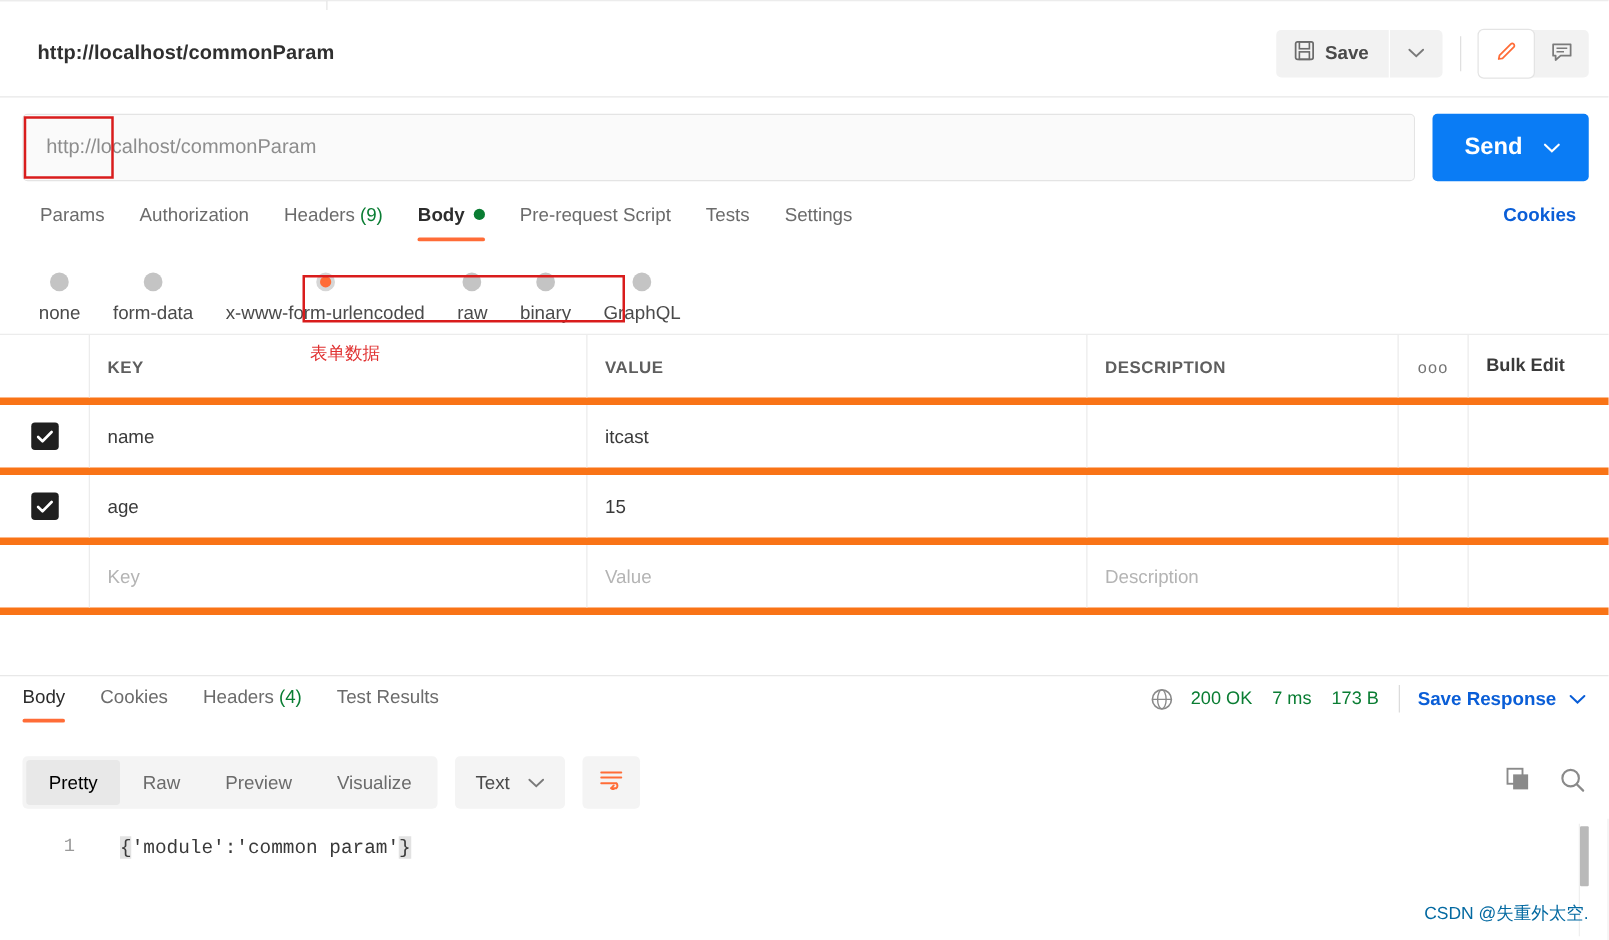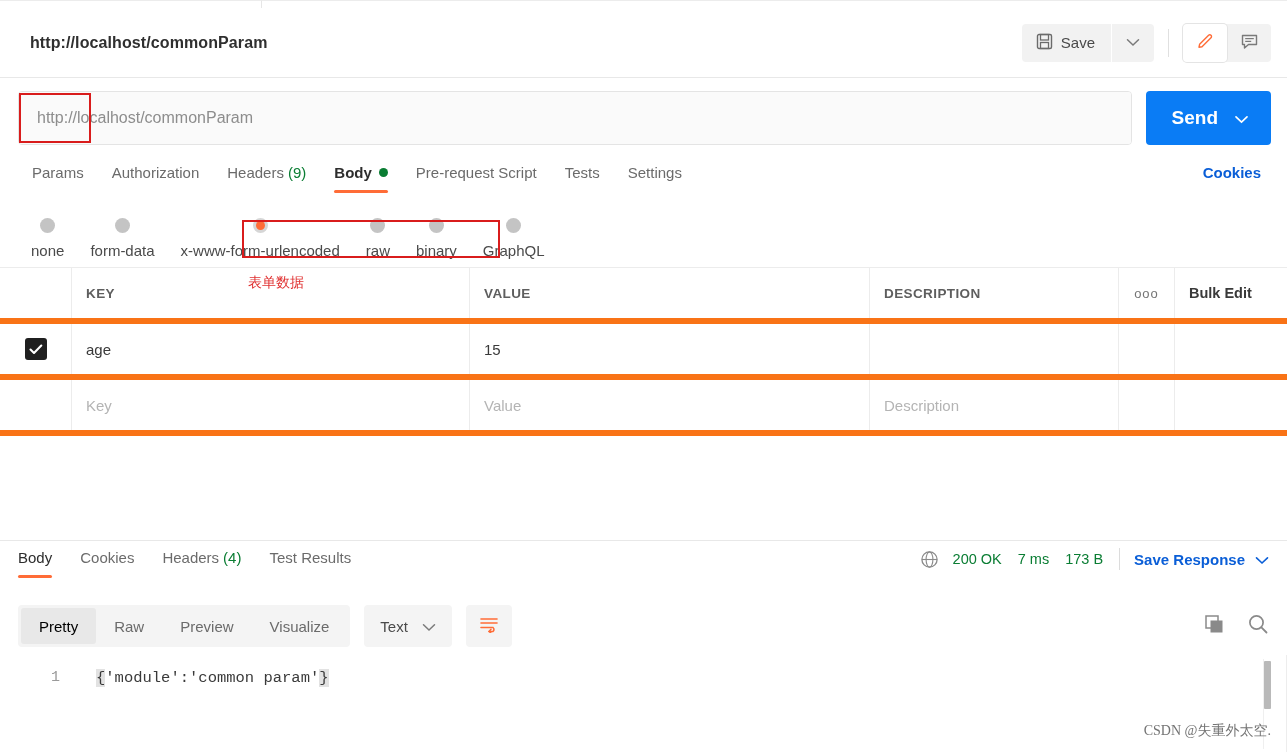--- a/index.html
+++ b/index.html
@@ -26,21 +26,21 @@
     border-bottom:1px solid #e8e8e8; background:#fff;
     display:flex; align-items:center; padding:0 16px 0 30px;
   }
   .req-title { font-size:16px; font-weight:bold; color:#2f2f2f; letter-spacing:.1px; }
   .titlebar-right { margin-left:auto; display:flex; align-items:center; gap:0; }
   .save-group { display:flex; align-items:center; }
   .save-btn {
     display:flex; align-items:center; gap:8px;
     background:#f2f2f2; border:none; border-radius:4px 0 0 4px;
     height:38px; padding:0 16px 0 14px; cursor:pointer;
-    font-size:15px; color:#4a4a4a; font-family:inherit; font-weight:400;
+    font-size:15px; color:#4a4a4a; font-family:inherit; font-weight:700;
   }
   .save-caret {
     background:#f2f2f2; border:none; border-radius:0 4px 4px 0;
     height:38px; width:42px; cursor:pointer; display:flex;
     align-items:center; justify-content:center; margin-left:1px;
   }
   .vdiv { width:1px; height:28px; background:#e0e0e0; margin:0 14px; }
   .icon-group { display:flex; align-items:center; background:#f2f2f2; border-radius:4px; }
   .icon-btn {
     width:44px; height:38px; display:flex; align-items:center; justify-content:center;
@@ -207,22 +207,22 @@
     position:absolute; left:96px; top:14px; font-family:"Liberation Mono", monospace;
     font-size:15.5px; color:#3a3a3a; white-space:pre;
   }
   .brace { background:#e2e2e2; }
   .scrollbar { position:absolute; right:16px; top:4px; width:8px; height:90px; }
   .scroll-track { position:absolute; left:0; top:0; width:8px; height:90px; border-left:1px solid #efefef; }
   .scroll-thumb { position:absolute; left:1px; top:2px; width:7px; height:48px; background:#b9b9b9; border-radius:1px; }
   .resbody-edge { position:absolute; right:0; top:0; width:1px; height:97px; background:#ededed; }
 
   .watermark {
-    position:absolute; right:16px; bottom:12px; font-size:14px; color:#737373;
-    font-family:Liberation Serif, serif; white-space:nowrap;
+    position:absolute; right:16px; bottom:12px; font-size:14px; color:#0369a1;
+    font-family:Liberation Sans, sans-serif; white-space:nowrap;
   }
 </style>
 </head>
 <body>
 
 <div class="app">
 
   <div class="tabstrip">
     <div class="tabline"></div>
     <div class="tabedge"></div>
@@ -357,20 +357,40 @@
           <span class="th">DESCRIPTION</span>
         </div>
       <div class="cell c-dots">
           <span class="dots">ooo</span>
         </div>
       <div class="cell c-bulk">
           <span class="bulk-link">Bulk Edit</span>
         </div>
     </div>
 
+    <div class="trow">
+      <div class="cell c-check">
+        <span class="chk">
+          <svg width="14" height="11" viewBox="0 0 14 11">
+              <path d="M1.5 5.6 L5 9 L12.3 1.6" fill="none" stroke="#ffffff" stroke-width="2.1" stroke-linecap="round" stroke-linejoin="round"></path>
+            </svg>
+        </span>
+      </div>
+      <div class="cell c-key">
+          <span class="td">name</span>
+        </div>
+      <div class="cell c-val">
+          <span class="td">itcast</span>
+        </div>
+      <div class="cell c-desc">
+          <span class="td"></span>
+        </div>
+      <div class="cell c-dots"></div>
+      <div class="cell c-bulk"></div>
+    </div>
 
     <div class="trow">
       <div class="cell c-check">
         <span class="chk">
           <svg width="14" height="11" viewBox="0 0 14 11">
               <path d="M1.5 5.6 L5 9 L12.3 1.6" fill="none" stroke="#ffffff" stroke-width="2.1" stroke-linecap="round" stroke-linejoin="round"></path>
             </svg>
         </span>
       </div>
       <div class="cell c-key">

